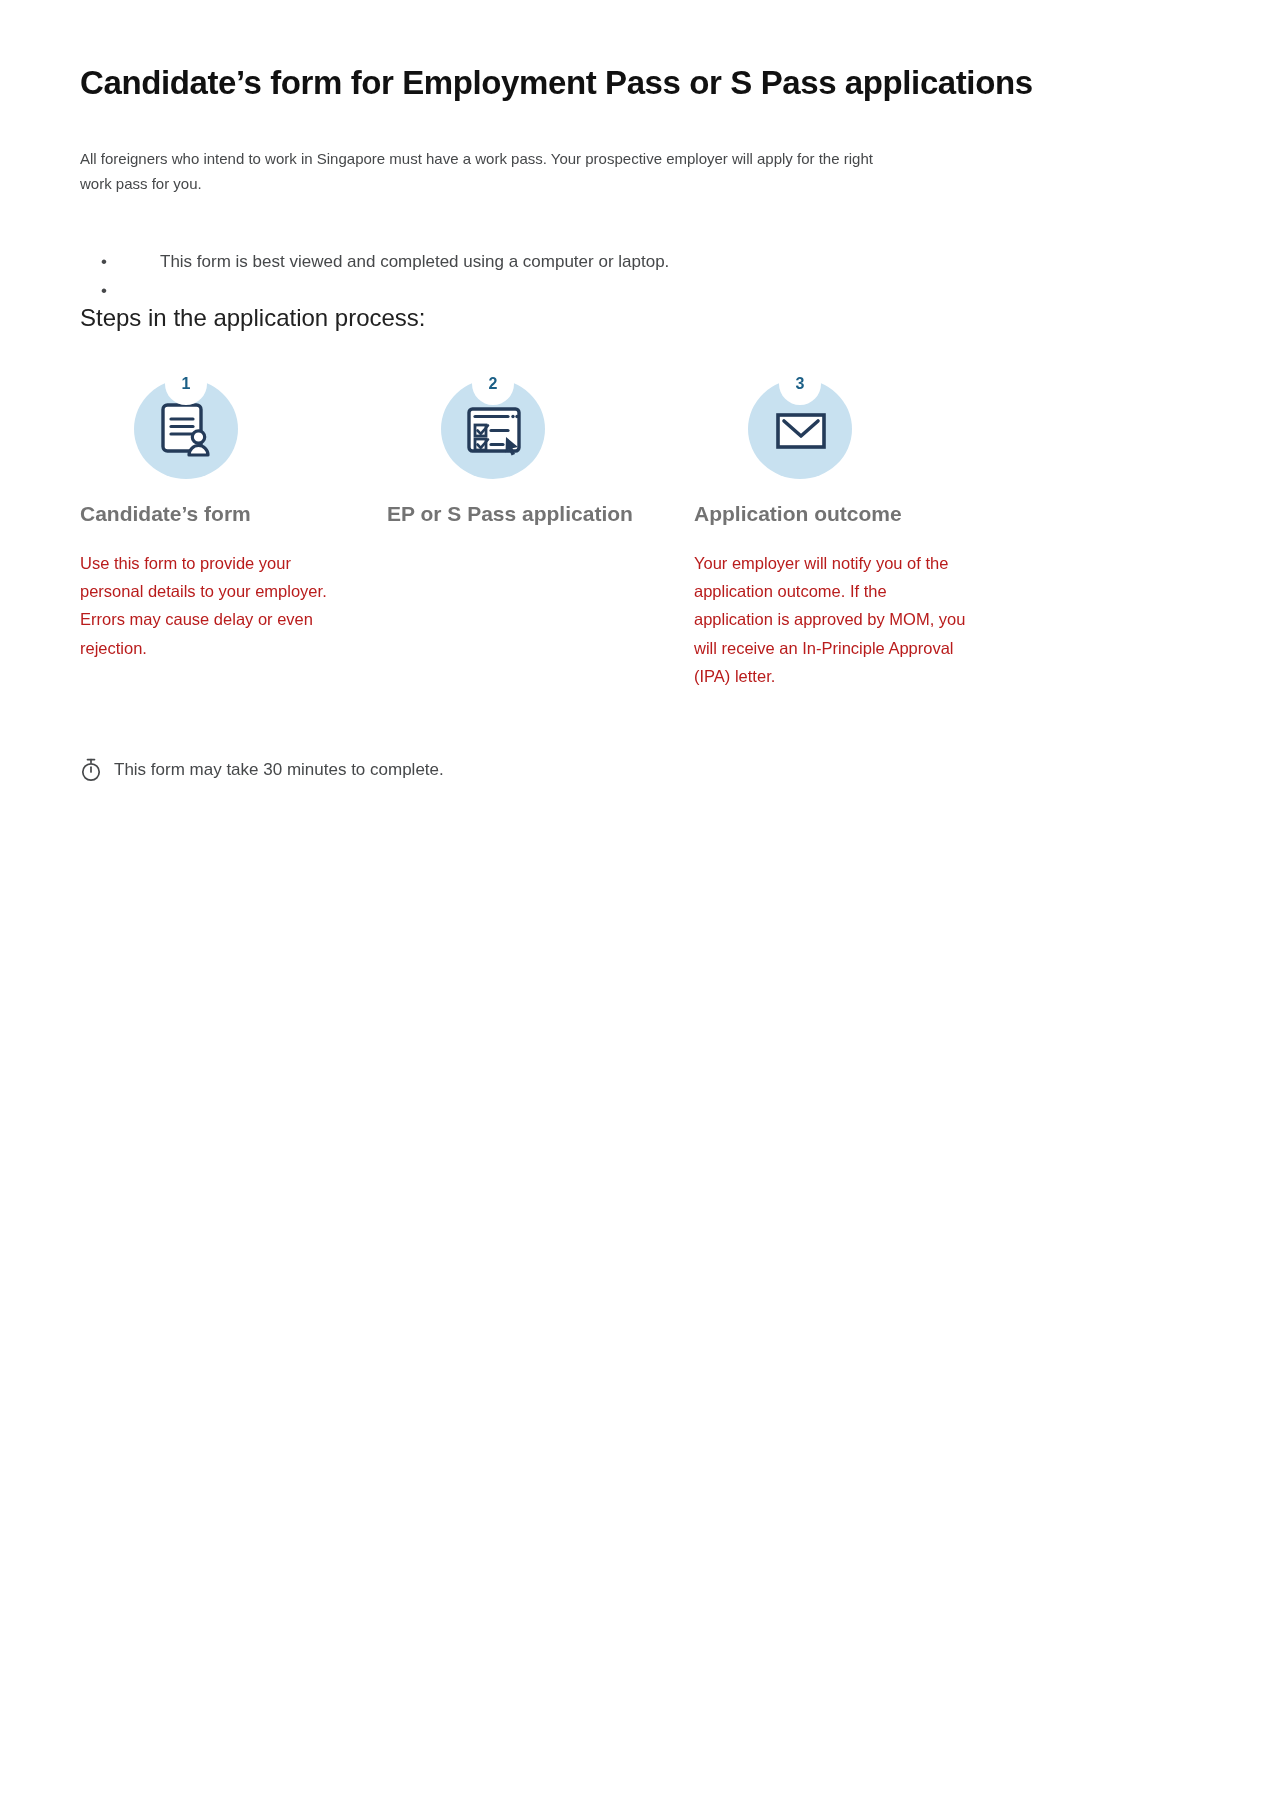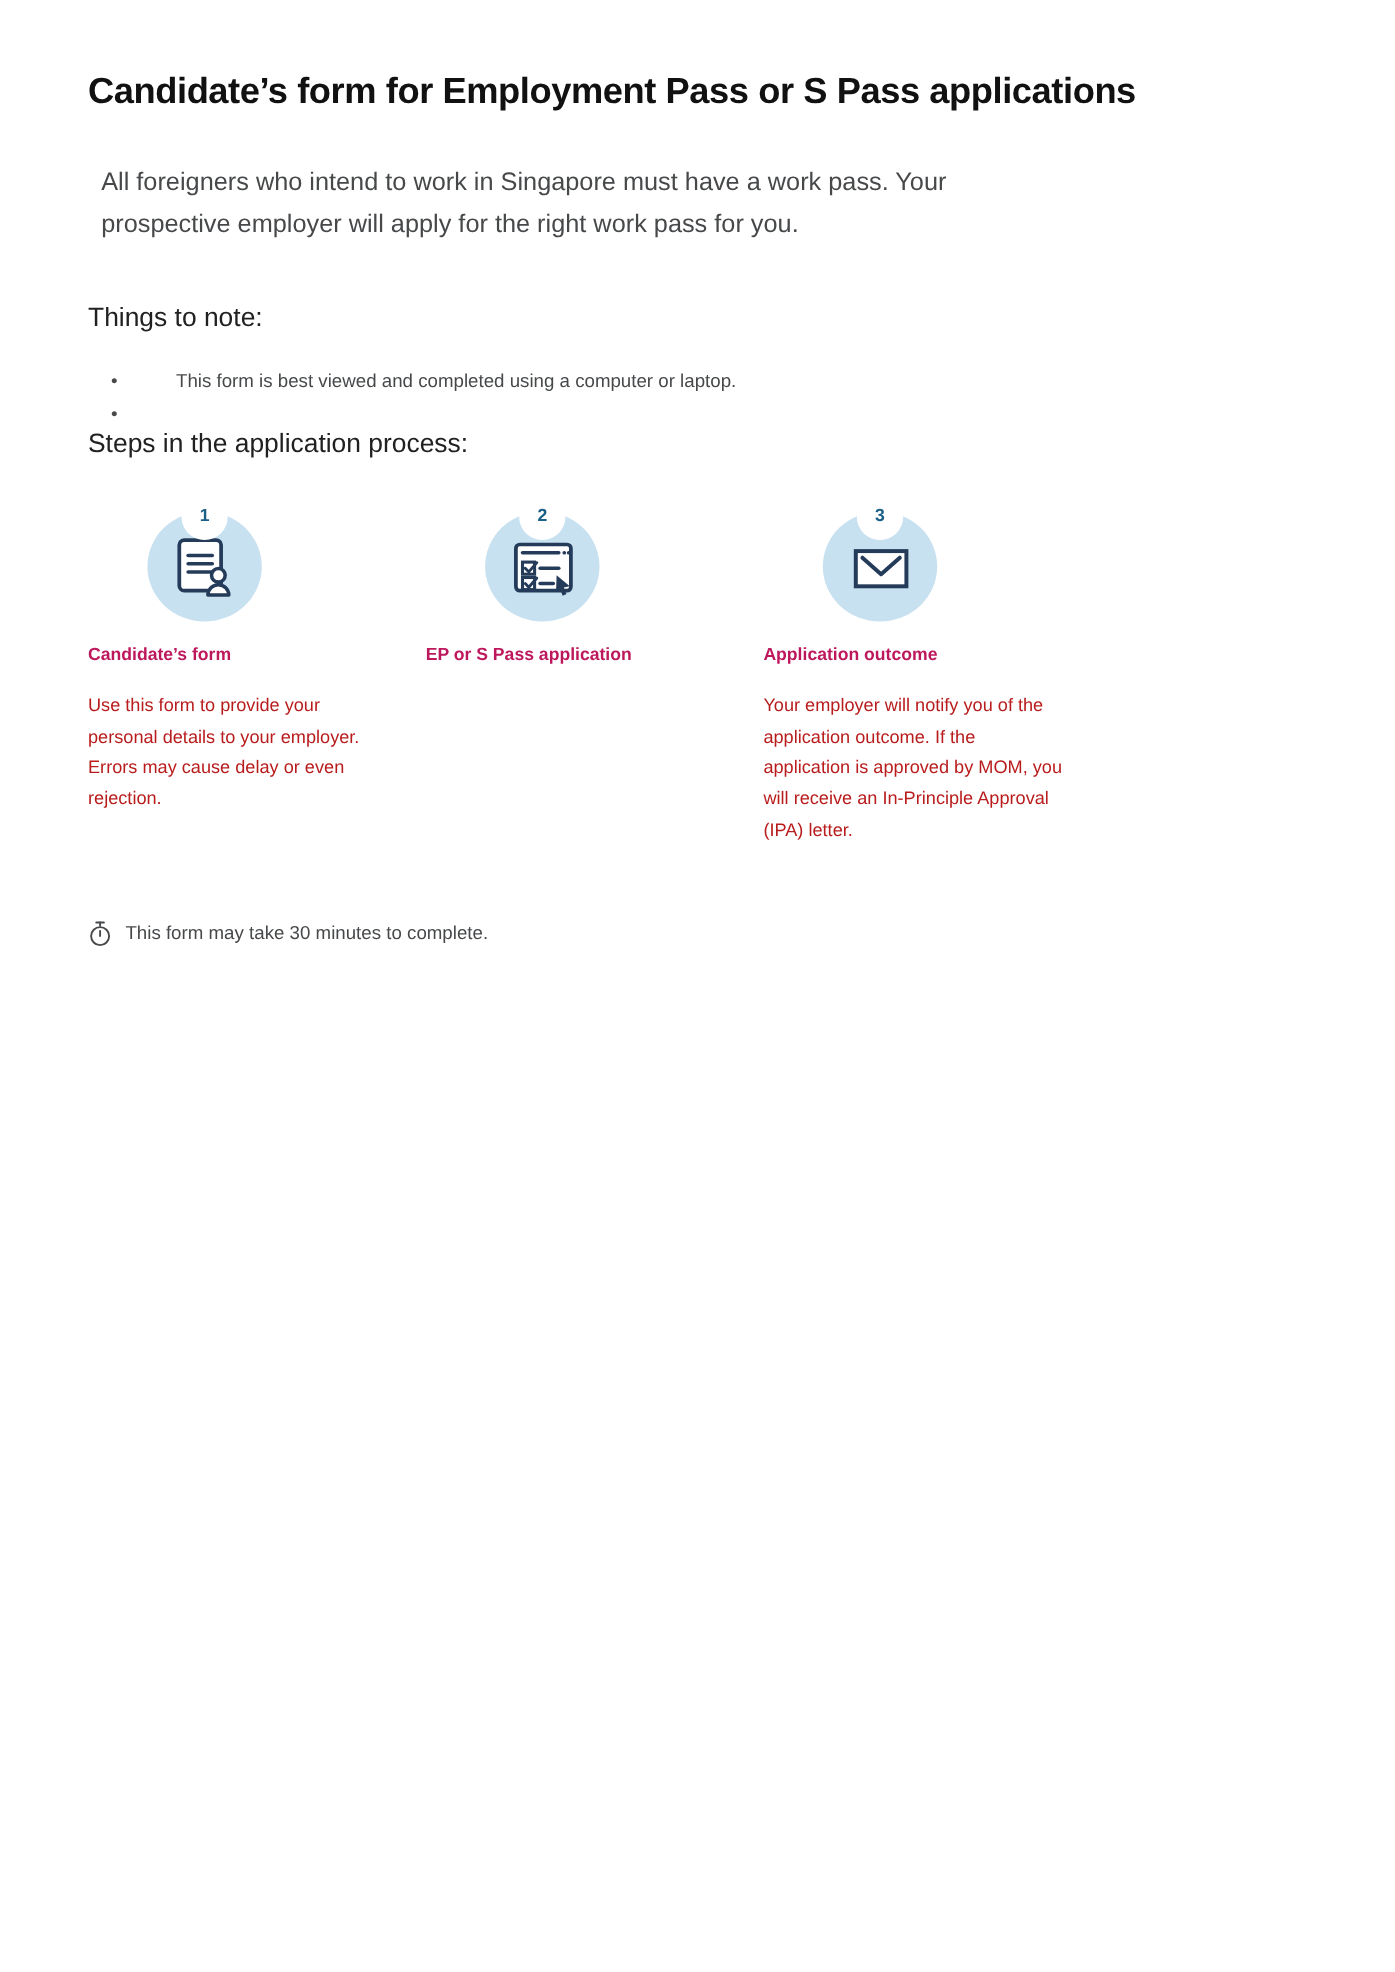--- a/index.html
+++ b/index.html
@@ -30,24 +30,24 @@
     font-size: 33px;
     font-weight: bold;
     color: #111111;
     letter-spacing: -0.4px;
     line-height: 1.25;
     margin: 0 0 44px 0;
   }
 
   
   .intro {
-    font-size: 23px;
+    font-size: 15px;
     line-height: 1.65;
     color: #46484a;
-    margin: 0 0 50px 12px;
+    margin: 0 0 50px 0;
     max-width: 800px;
   }
 
   
   .section-heading {
     font-size: 24px;
     font-weight: normal;
     color: #212121;
     margin: 0 0 28px 0;
     line-height: 1.3;
@@ -126,22 +126,22 @@
     position: absolute;
     left: 22px;
     top: 36px;
     width: 62px;
     height: 62px;
     z-index: 2;
   }
   .step-glyph svg { display: block; }
 
   .step-title {
-    font-size: 16px;
-    color: #be185d;
+    font-size: 21px;
+    color: #737373;
     line-height: 1.4;
     margin: 0 0 20px 0;
     padding-left: 0;
   }
   .step-body {
     font-size: 16.5px;
     line-height: 1.72;
     color: #b91c1c;
     margin: 0;
     max-width: 275px;
@@ -165,21 +165,20 @@
 </style>
 </head>
 <body>
 
 <div class="page">
 
   <h1 class="page-title">Candidate’s form for Employment Pass or S Pass applications</h1>
 
   <p class="intro">All foreigners who intend to work in Singapore must have a work pass. Your prospective employer will apply for the right work pass for you.</p>
 
-  <h2 class="section-heading">Things to note:</h2>
 
   <ul class="notes-list">
     <li>
       <span class="bullet">•</span>
       <span>This form is best viewed and completed using a computer or laptop.</span>
     </li>
     <li>
       <span class="bullet">•</span>
     </li>
   </ul>

